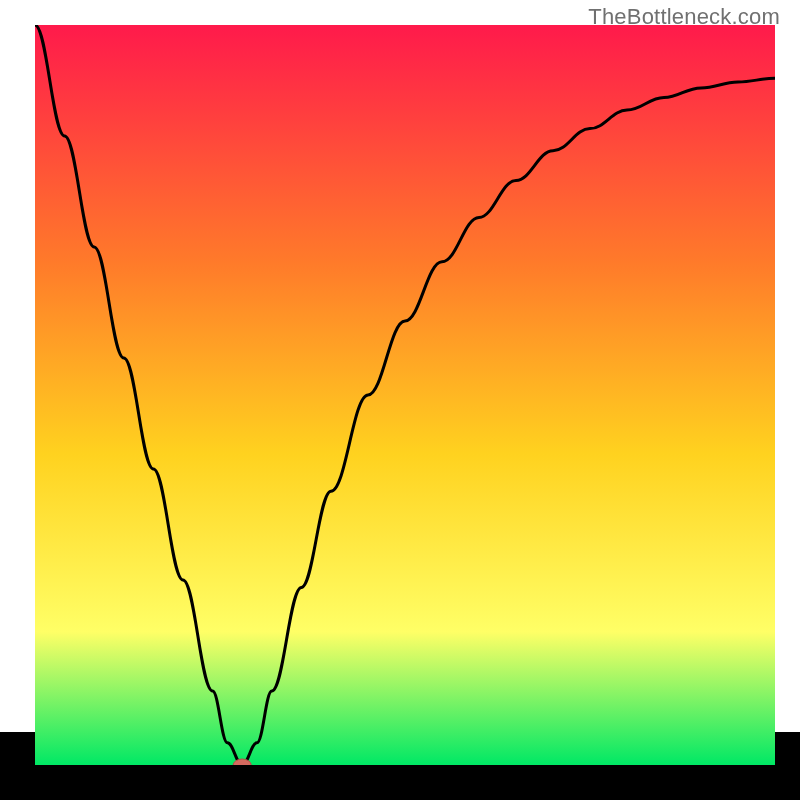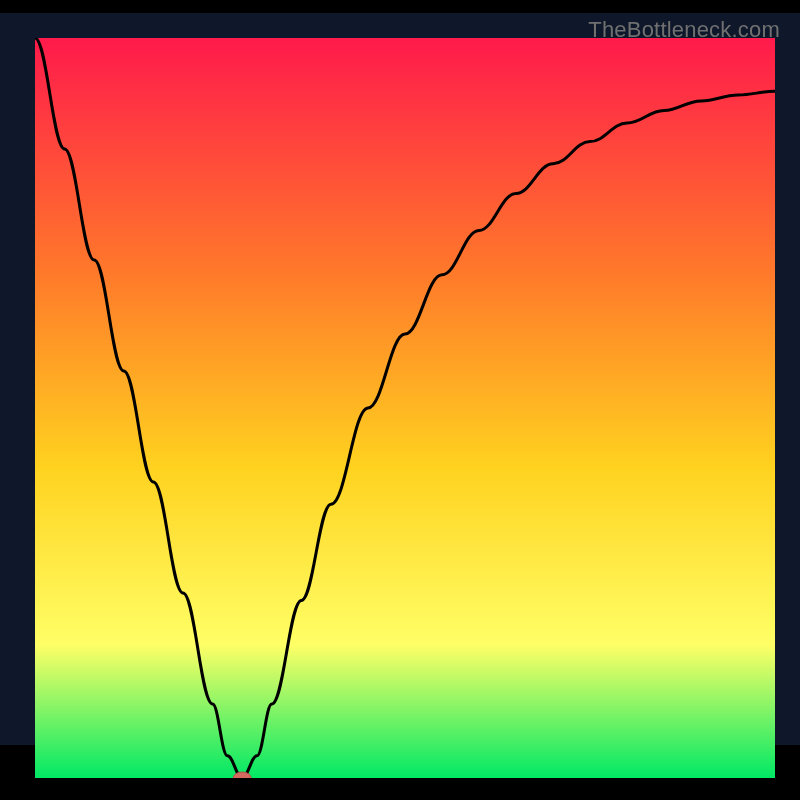--- a/index.html
+++ b/index.html
@@ -8,22 +8,21 @@
     width: 800px;
     height: 800px;
     overflow: hidden;
     background: #000;
     font-family: Arial, Helvetica, sans-serif;
   }
   .frame {
     position: relative;
     width: 800px;
     height: 732px;
-    background: #0f172a;
-    margin-top: 13px;
+    background: #ffffff;
   }
   .plot-area {
     position: absolute;
     left: 35px;
     top: 25px;
     width: 740px;
     height: 740px;
     overflow: hidden;
   }
   .plot-area svg {

